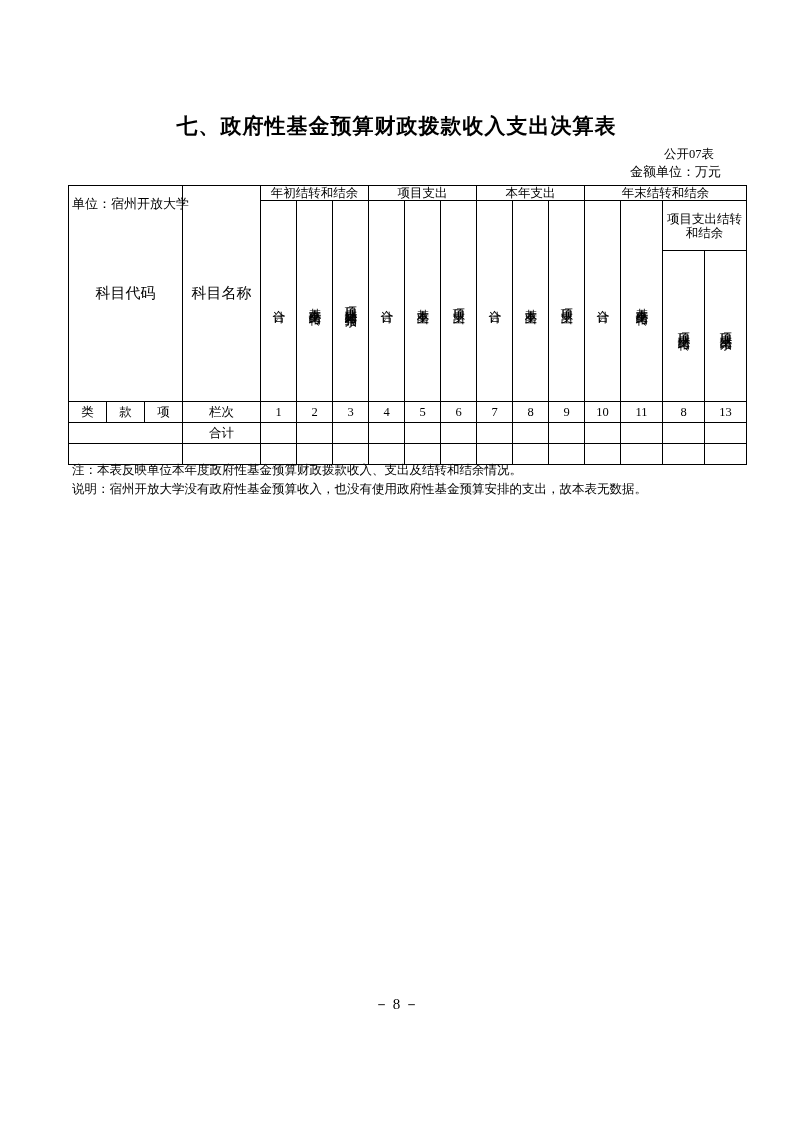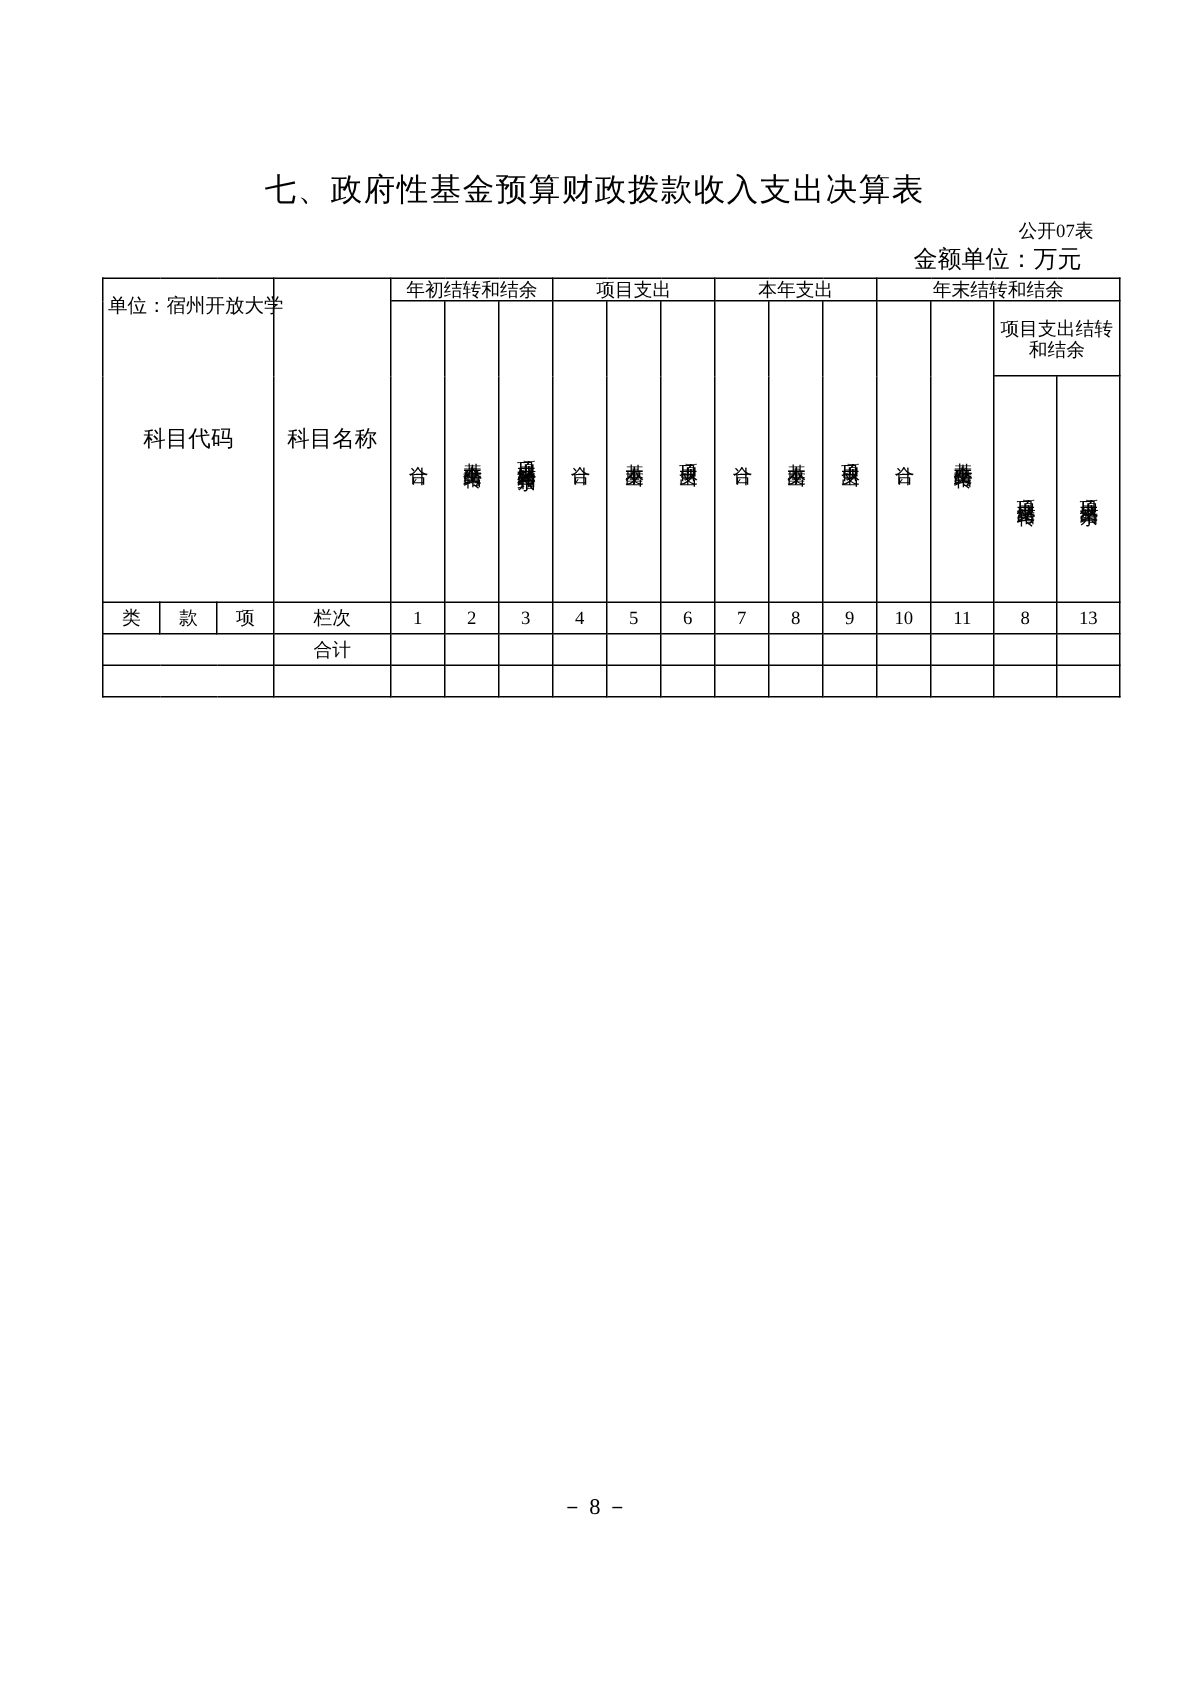--- a/index.html
+++ b/index.html
@@ -21,42 +21,42 @@
     height: 1122px;
     box-sizing: border-box;
   }
   .title {
     position: absolute;
     left: 0;
     top: 112px;
     width: 793px;
     text-align: center;
     font-size: 21px;
-    font-weight: normal;
+    font-weight: bold;
     letter-spacing: 1px;
     font-family: "DejaVu Sans", "Liberation Sans", sans-serif;
   }
   .pub-no {
     position: absolute;
-    right: 64px;
+    right: 79px;
     top: 146px;
     font-size: 12.5px;
   }
   .unit-left {
     position: absolute;
     left: 72px;
     top: 163px;
     font-size: 13px;
     margin-top: 32px;
   }
   .unit-right {
     position: absolute;
     right: 72px;
     top: 163px;
-    font-size: 16px;
+    font-size: 13px;
   }
 
   table.main {
     position: absolute;
     left: 68px;
     top: 185px;
     width: 657px;
     border-collapse: collapse;
     table-layout: fixed;
   }
@@ -300,15 +300,19 @@
         <td></td>
         <td></td>
         <td></td>
         <td></td>
         <td></td>
         <td></td>
       </tr>
     </tbody>
   </table>
 
+  <div class="notes">
+    <div>注：本表反映单位本年度政府性基金预算财政拨款收入、支出及结转和结余情况。</div>
+    <div>说明：宿州开放大学没有政府性基金预算收入，也没有使用政府性基金预算安排的支出，故本表无数据。</div>
+  </div>
 
   <div class="pagenum">－ 8 －</div>
 </div>
 
 </body></html>

